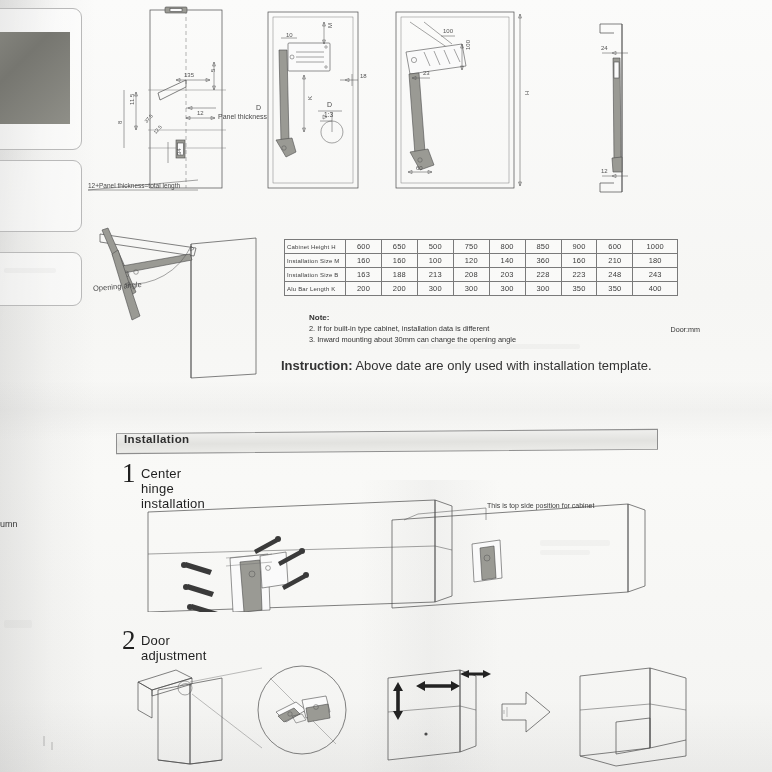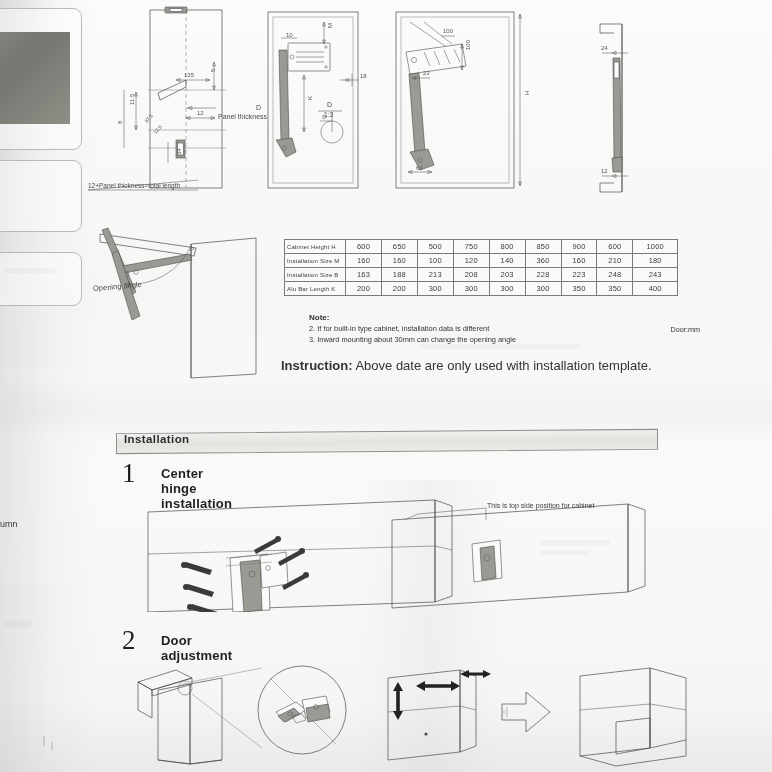--- a/index.html
+++ b/index.html
@@ -74,21 +74,21 @@
     border:1px solid #8e8e8e;
     background:linear-gradient(180deg,#efefed,#e2e2df 55%,#ebebe8);
     transform:skewY(-0.45deg);
   }
   #inst-bar-label{
     position:absolute;left:124px;top:433px;font-size:11.5px;font-weight:bold;
     color:#2d2d2d;letter-spacing:.4px;
   }
   .step{position:absolute;}
   .step-num{position:absolute;font-size:27px;font-weight:300;color:#1f1f1f;font-family:"Liberation Serif",serif;}
-  .step-title{position:absolute;font-size:13px;font-weight:bold;color:#1f1f1f;letter-spacing:.2px;margin-left:20px;}
+  .step-title{position:absolute;font-size:13px;font-weight:normal;color:#1f1f1f;letter-spacing:.2px;}
 
   #cab-note{position:absolute;left:487px;top:502px;font-size:7px;color:#3d3d3d;}
 
   
   .ghost{position:absolute;background:rgba(120,120,120,.055);border-radius:2px;}
 </style>
 </head>
 <body>
 
 <div id="page">

